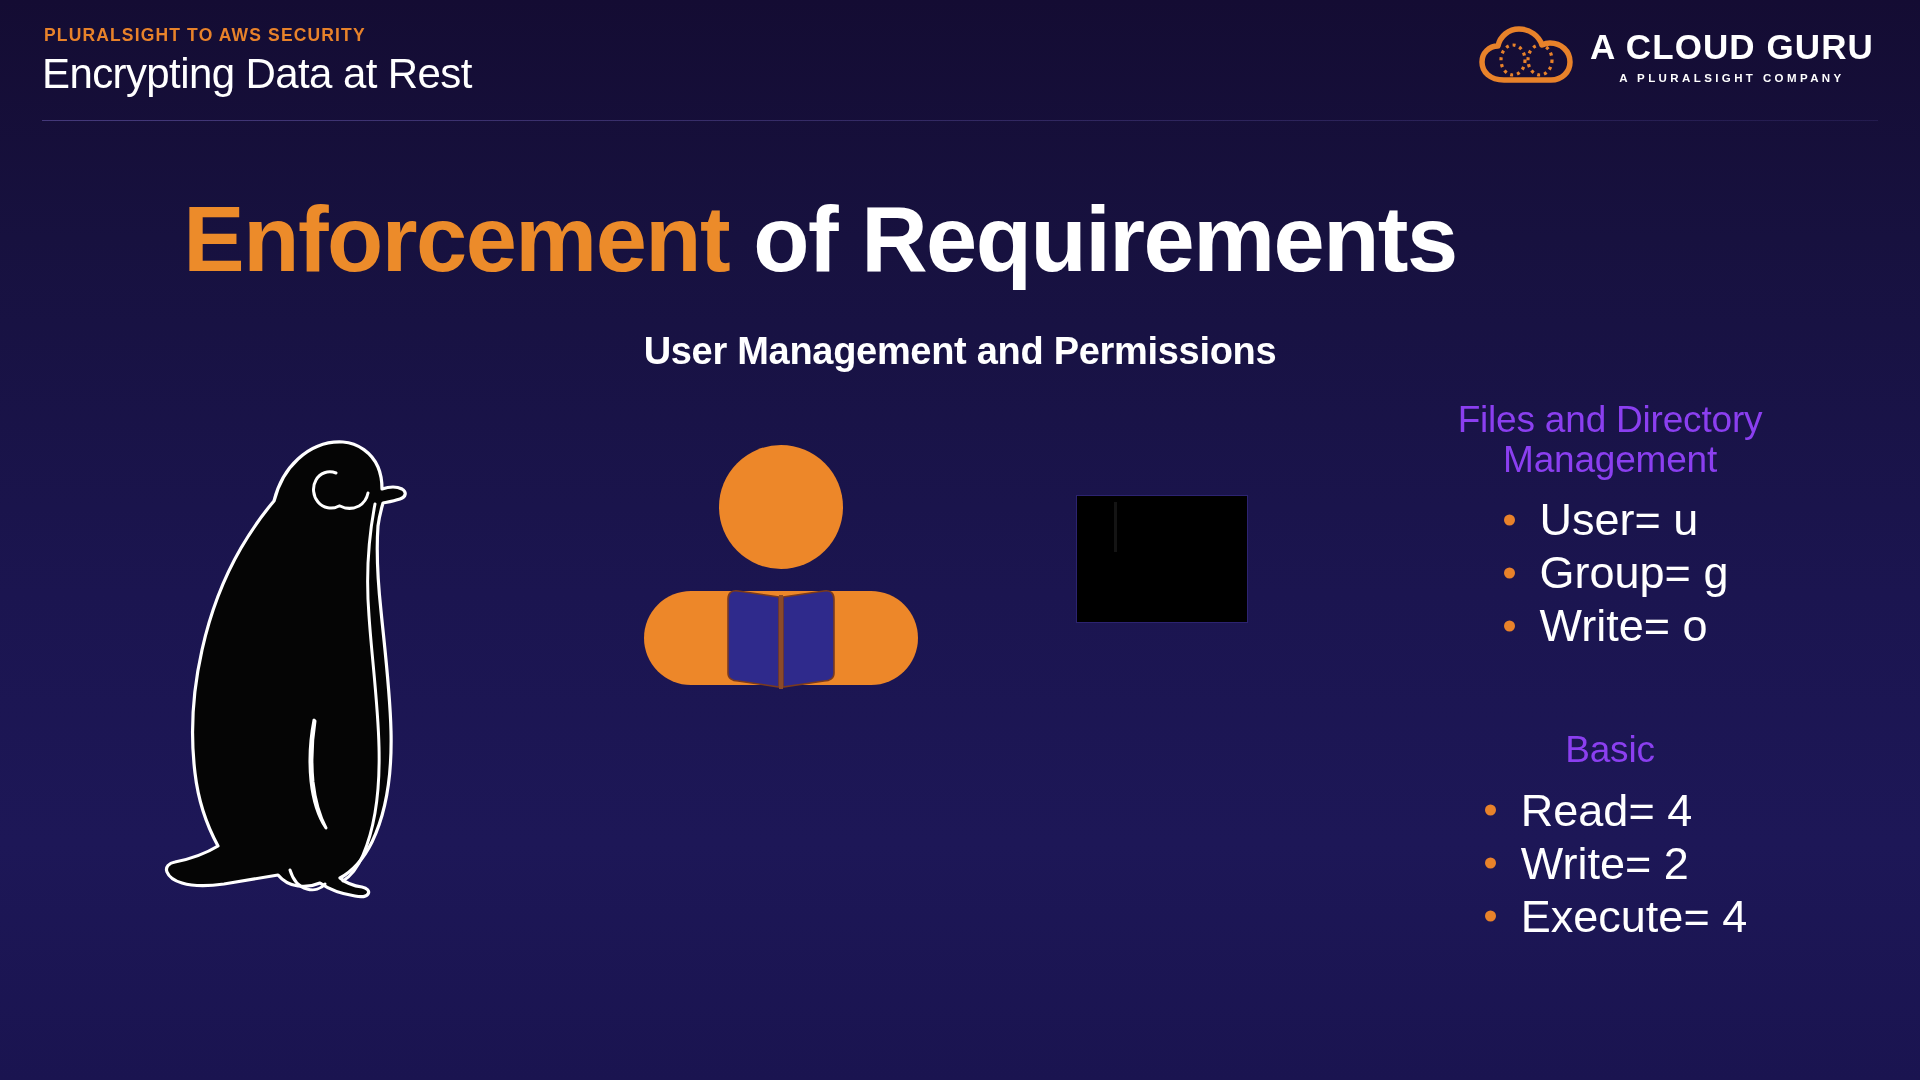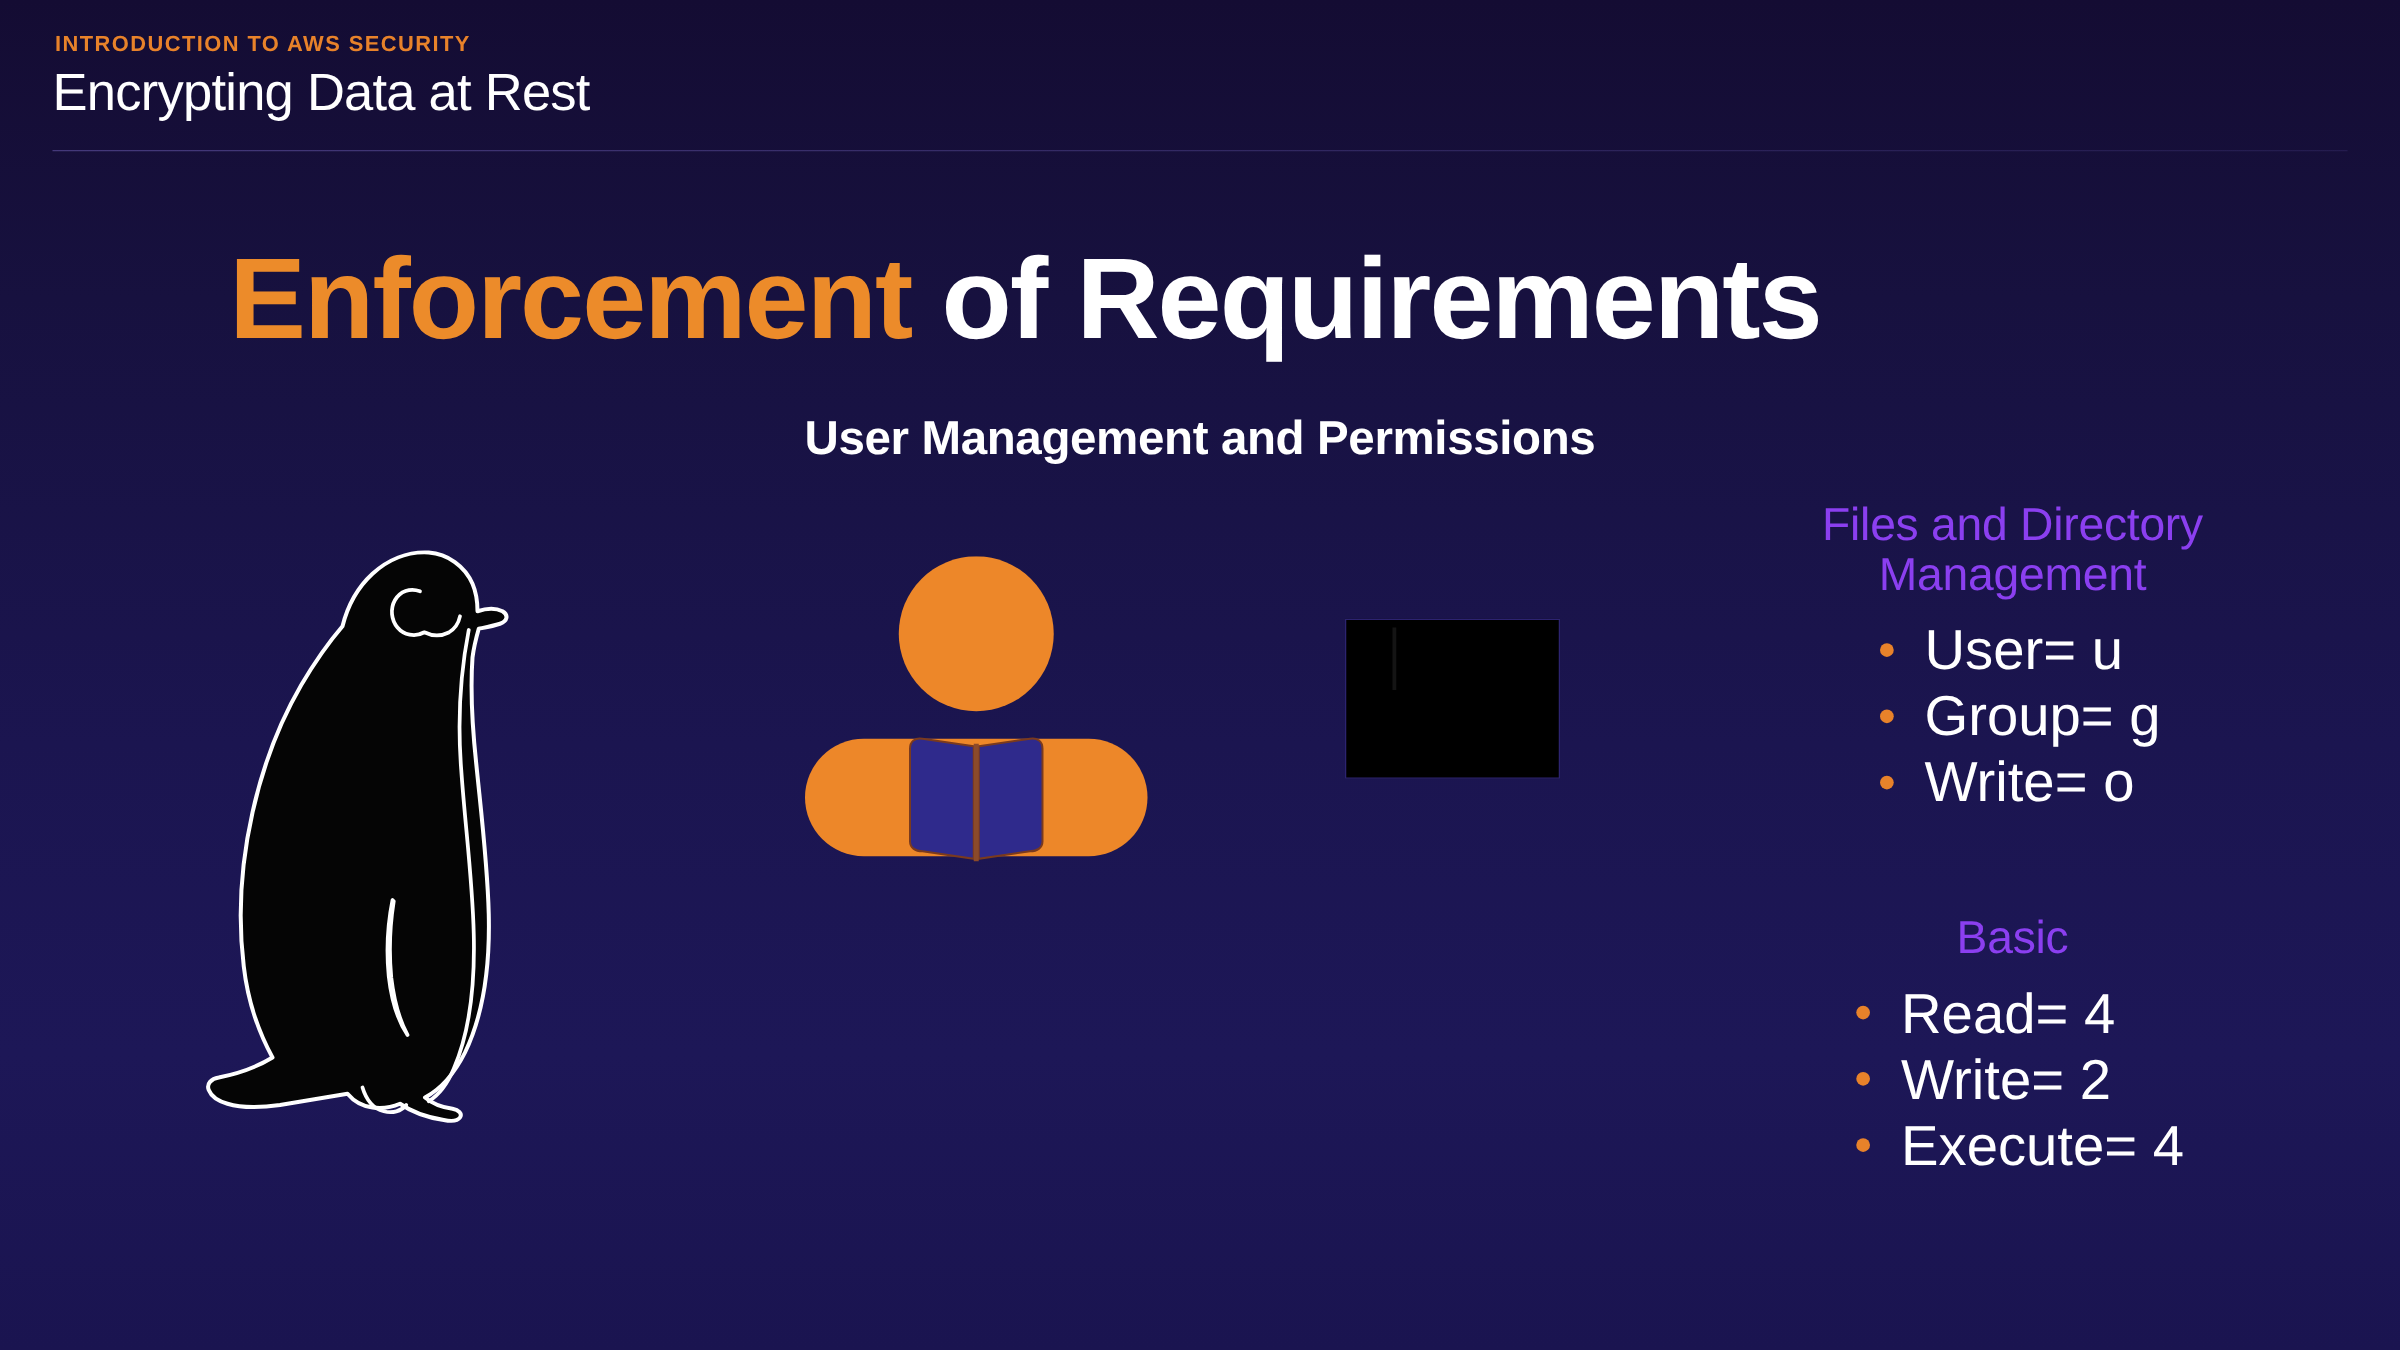--- a/index.html
+++ b/index.html
@@ -199,24 +199,35 @@
     border-radius: 50%;
     background: #e8822a;
   }
 </style>
 </head>
 <body>
 
 <div id="slide">
 
   <div id="header">
-    <div id="eyebrow">INTRODUCTION TO AWS SECURITY</div>
+    <div id="eyebrow">PLURALSIGHT TO AWS SECURITY</div>
     <div id="deck-title">Encrypting Data at Rest</div>
     <div id="header-divider"></div>
 
+    <div id="logo">
+      <svg id="logo-mark" viewBox="0 0 96 64">
+        <path d="M26 56 C12 56 4 48 4 38 C4 29 11 22 20 22 C22 12 31 5 41 5 C52 5 61 12 64 21 C66 20 69 19 72 19 C83 19 92 27 92 38 C92 48 84 56 73 56 Z" fill="none" stroke="#e8822a" stroke-width="5.5" stroke-linejoin="round"></path>
+        <ellipse cx="35" cy="36" rx="12" ry="15" fill="none" stroke="#e8822a" stroke-width="3.2" stroke-dasharray="3 4"></ellipse>
+        <ellipse cx="62" cy="36" rx="12" ry="15" fill="none" stroke="#e8822a" stroke-width="3.2" stroke-dasharray="3 4"></ellipse>
+      </svg>
+      <div id="logo-words">
+        <div id="logo-name">A CLOUD GURU</div>
+        <div id="logo-sub">A PLURALSIGHT COMPANY</div>
+      </div>
+    </div>
   </div>
 
   <div id="main-title">
     <span class="accent">Enforcement</span><span class="plain"> of Requirements</span>
   </div>
 
   <div id="subtitle">User Management and Permissions</div>
 
   <svg id="penguin" viewBox="0 0 300 470">
     <path d="M193 12 C208 13 222 23 228 37 C231 44 232 52 232 59 C238 57 246 56 252 59 C257 62 256 67 250 69 C244 71 238 72 233 73 C231 80 229 88 228 96 C226 124 228 153 231 181 C235 221 240 261 241 301 C242 341 237 381 222 412 C214 428 203 441 190 448 C196 453 204 456 212 457 C217 458 220 461 218 464 C216 467 210 467 205 466 C192 464 180 460 170 453 C163 456 155 457 148 456 C140 455 133 451 128 445 C110 448 92 451 74 454 C60 456 45 457 32 453 C25 451 19 447 17 442 C15 437 19 433 25 432 C40 429 55 424 68 416 C56 394 48 369 45 343 C40 302 43 260 52 220 C60 184 73 149 91 118 C101 101 112 85 124 71 C128 55 136 40 148 29 C160 18 176 11 193 12 Z" fill="#050505" stroke="#ffffff" stroke-width="3.2" stroke-linejoin="round"></path>

